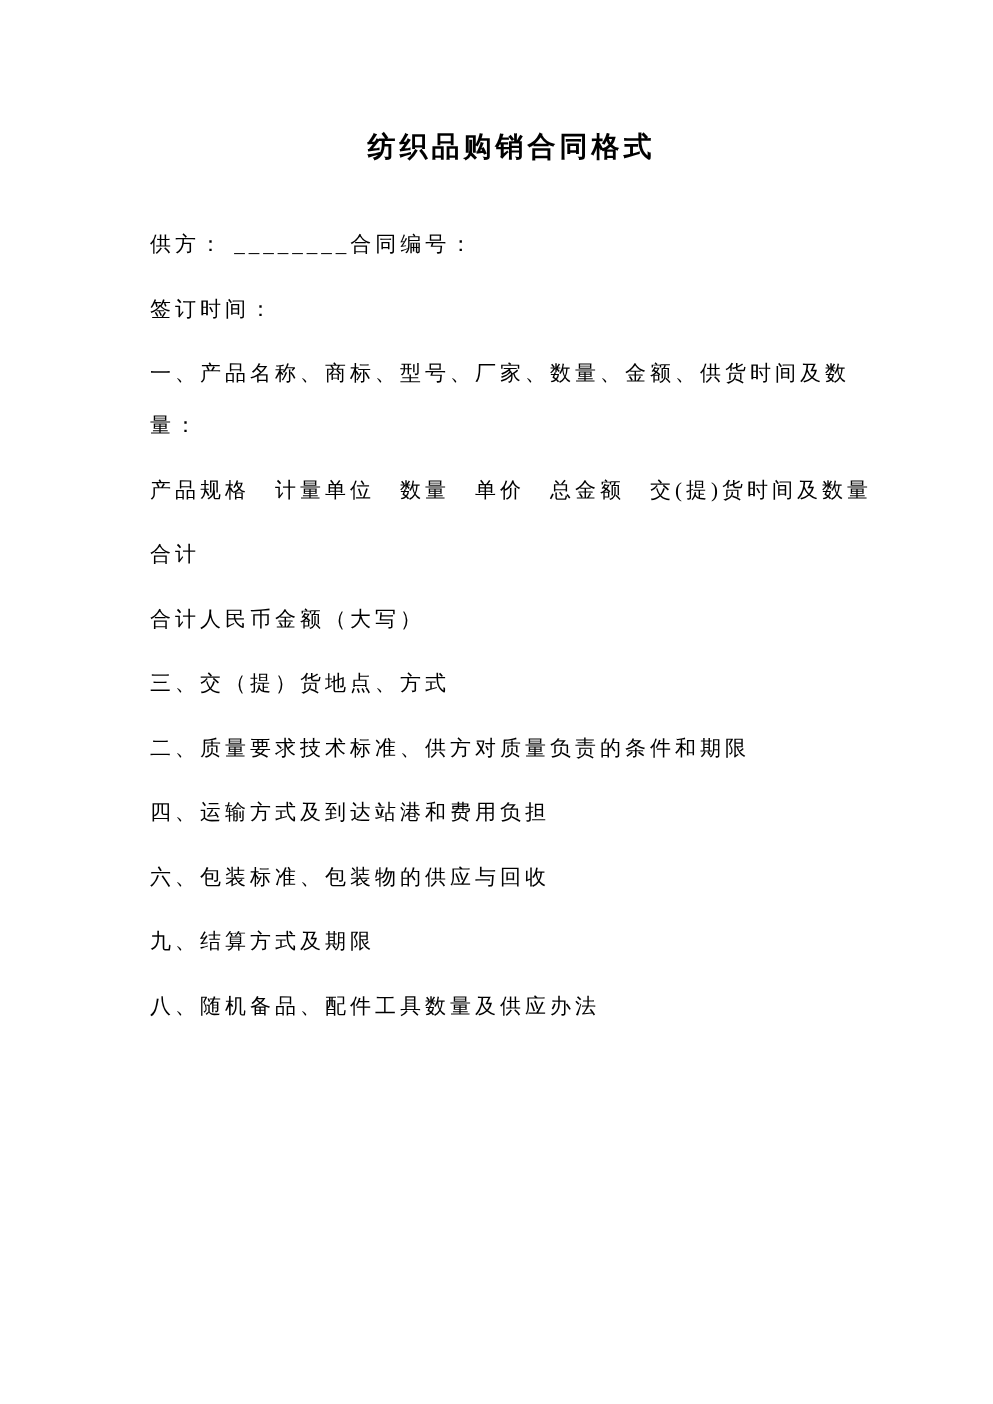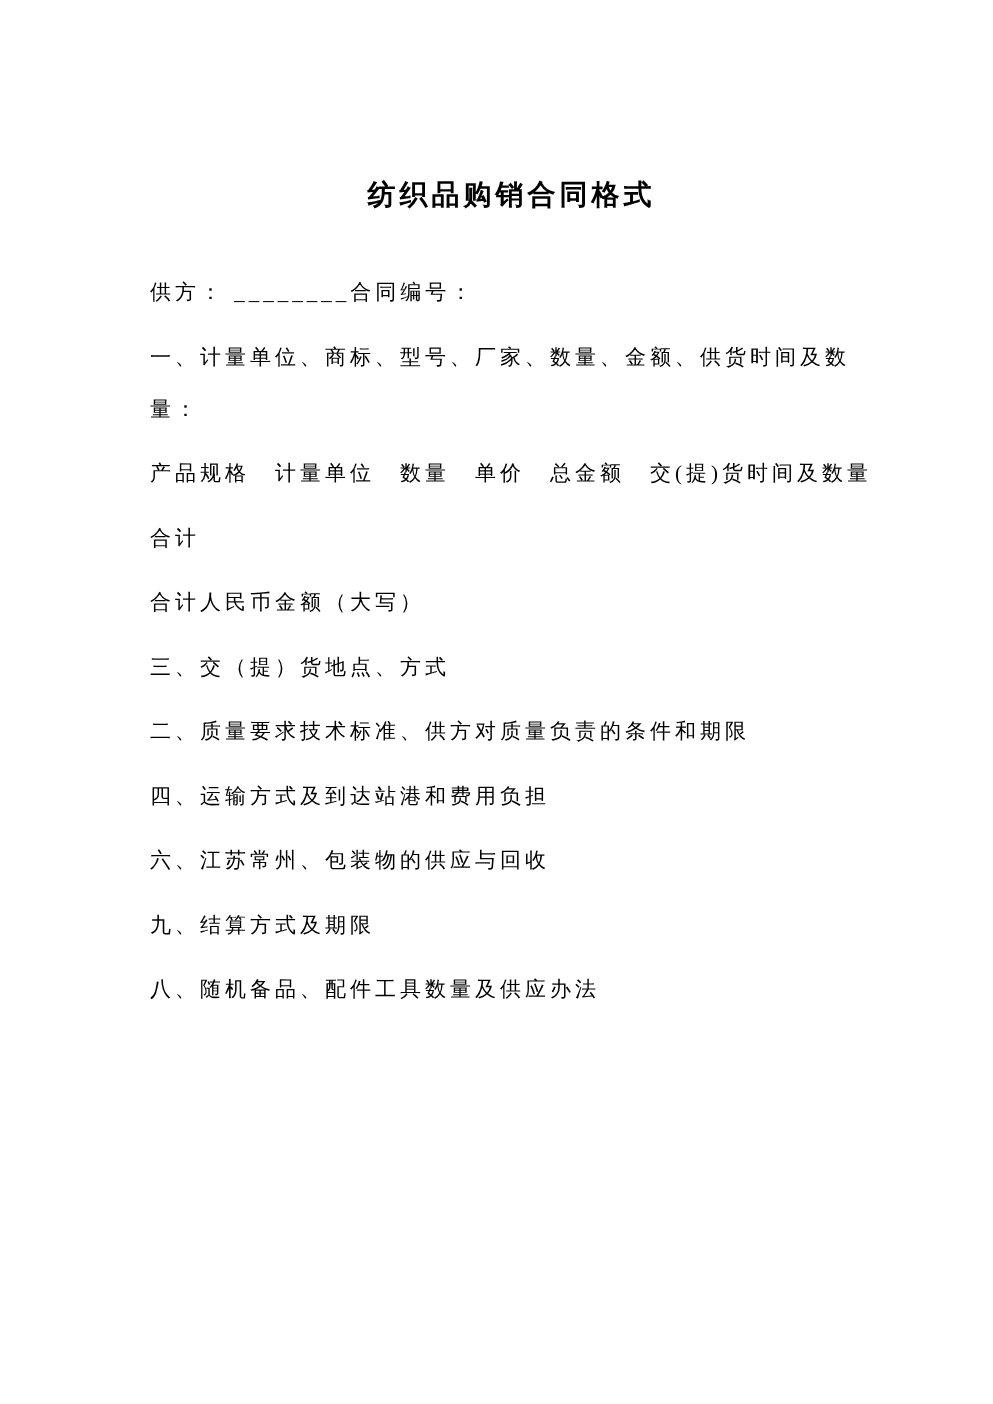--- a/index.html
+++ b/index.html
@@ -8,21 +8,20 @@
     background: #ffffff;
   }
   .page {
     position: relative;
     width: 993px;
     height: 1104px;
     background: #ffffff;
     color: #000000;
     font-family: "Liberation Serif", "DejaVu Serif", serif;
     overflow: hidden;
-    margin-top: 48px;
   }
   .content {
     padding: 126px 120px 0 150px;
   }
   .title {
     margin: 0 0 50px 0;
     font-size: 28px;
     font-weight: bold;
     line-height: 42px;
     text-align: center;
@@ -47,26 +46,27 @@
     letter-spacing: 2px;
   }
 </style>
 </head>
 <body>
 
 <div class="page">
   <div class="content">
     <h1 class="title">纺织品购销合同格式</h1>
     <div class="para">供方： ________合同编号：</div>
-    <div class="para">一、计量单位、商标、型号、厂家、数量、金额、供货时间及数
+    <div class="para">签订时间：</div>
+    <div class="para">一、产品名称、商标、型号、厂家、数量、金额、供货时间及数
 量：</div>
     <div class="para">产品规格　计量单位　数量　单价　总金额　交(提)货时间及数量</div>
     <div class="para">合计</div>
     <div class="para">合计人民币金额（大写）</div>
     <div class="para">三、交（提）货地点、方式</div>
     <div class="para">二、质量要求技术标准、供方对质量负责的条件和期限</div>
     <div class="para">四、运输方式及到达站港和费用负担</div>
-    <div class="para">六、江苏常州、包装物的供应与回收</div>
+    <div class="para">六、包装标准、包装物的供应与回收</div>
     <div class="para">九、结算方式及期限</div>
     <div class="para">八、随机备品、配件工具数量及供应办法</div>
   </div>
   <div class="footer">第 1 页/共 4 页</div>
 </div>
 
 </body></html>

